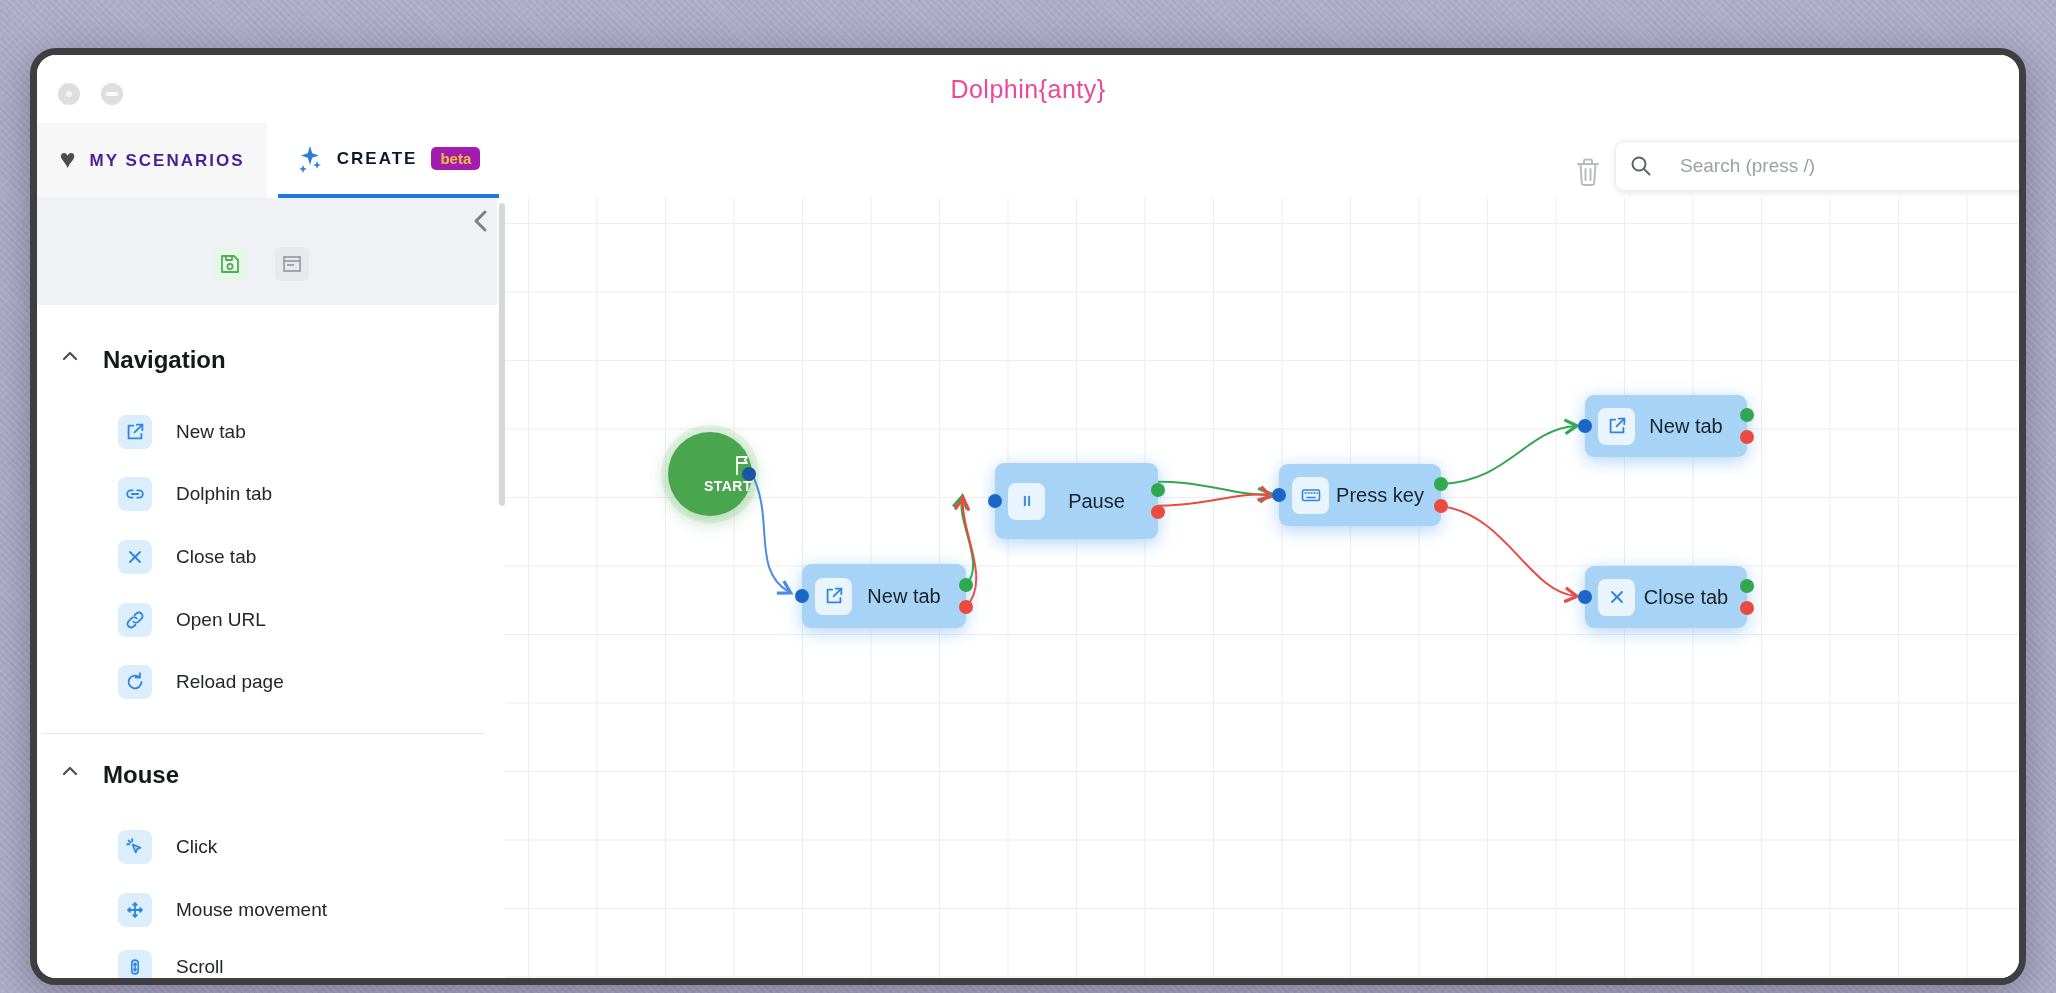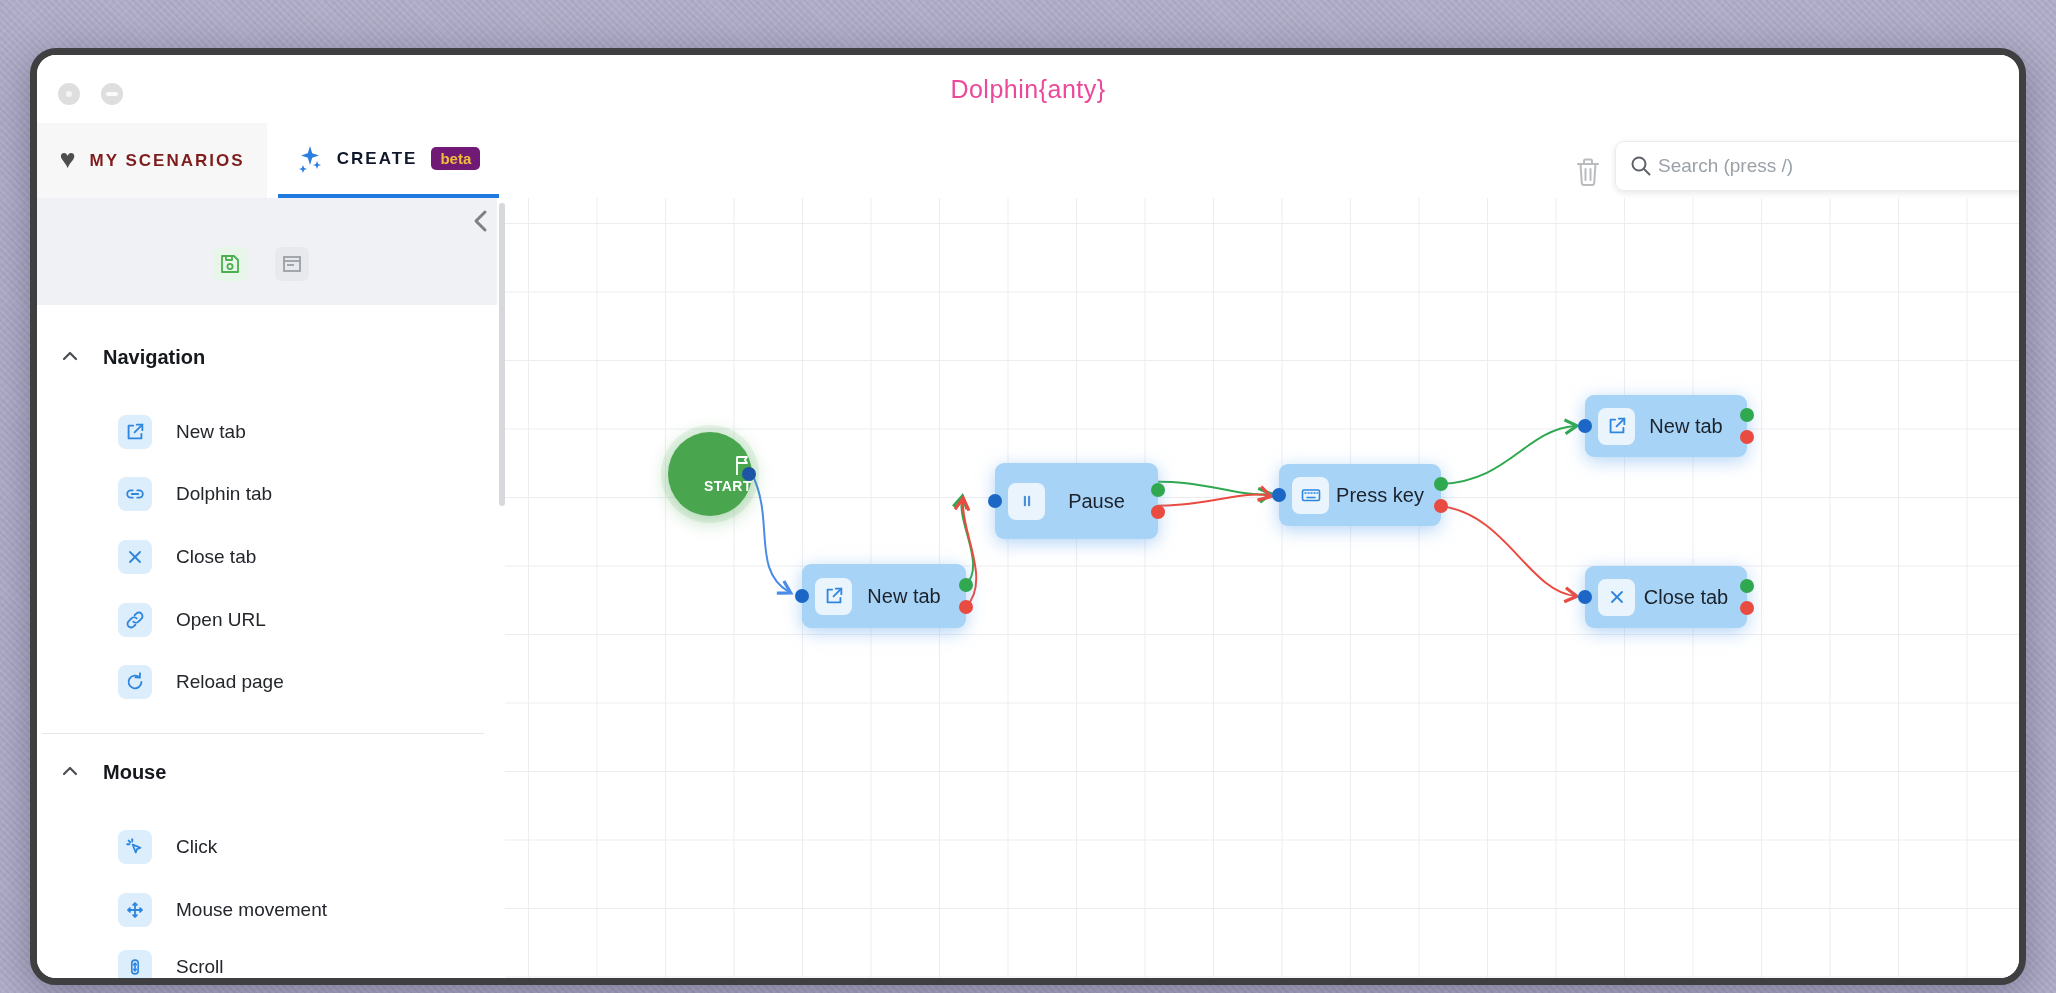--- a/index.html
+++ b/index.html
@@ -25,39 +25,39 @@
   .win-ctl.c2{left:64px;}
   .win-ctl.c1::after{content:"";position:absolute;left:8px;top:8px;width:6px;height:6px;border-radius:50%;background:#f4f4f4;}
   .win-ctl.c2::after{content:"";position:absolute;left:5px;top:9px;width:12px;height:4px;border-radius:2px;background:#fbfbfb;}
   .app-title{position:absolute;left:0;right:0;top:0;height:68px;display:flex;align-items:center;justify-content:center;
     font-size:25px;color:#ec4899;letter-spacing:.5px;}
   
   .tabbar{position:absolute;left:0;top:68px;width:100%;height:75px;background:#fff;}
   .tab{position:absolute;top:0;height:75px;display:flex;align-items:center;justify-content:center;gap:14px;cursor:pointer;box-sizing:border-box;}
   .tab-scenarios{left:0;width:230px;background:#f7f7f8;}
   .tab-create{left:241px;width:221px;background:#fff;border-bottom:4px solid #1f7ae0;}
-  .tab-label{font-size:17px;letter-spacing:2px;font-weight:600;color:#7f1d1d;}
+  .tab-label{font-size:17px;letter-spacing:2px;font-weight:600;color:#4c1d95;}
   .tab-create .tab-label{color:#0f172a;}
   .heart{font-size:27px;color:#4e4e4e;line-height:1;margin-top:-3px;}
-  .beta-badge{background:#701a75;color:#f0bf38;font-size:15px;font-weight:700;padding:3px 9px;border-radius:5px;}
+  .beta-badge{background:#a21caf;color:#f0bf38;font-size:15px;font-weight:700;padding:3px 9px;border-radius:5px;}
   .trash-btn{position:absolute;left:1538px;top:33px;width:26px;height:32px;cursor:pointer;}
   .searchbox{position:absolute;left:1578px;top:18px;width:430px;height:50px;box-sizing:border-box;
     background:#fff;border:1px solid #ececee;border-radius:9px;box-shadow:0 2px 7px rgba(0,0,0,.10);
-    display:flex;align-items:center;padding:0 14px;gap:4px;}
+    display:flex;align-items:center;padding:0 14px;gap:26px;}
   .searchbox input{border:0;outline:0;flex:1;font-size:19px;color:#3a3f46;font-family:"Liberation Sans",sans-serif;background:transparent;}
   .searchbox input::placeholder{color:#9aa1a8;}
   
   .sidebar{position:absolute;left:0;top:143px;width:468px;height:780px;background:#fff;}
   .side-gray{position:absolute;left:0;top:0;width:460px;height:107px;background:#eff1f4;}
   .tool-btn{position:absolute;width:34px;height:34px;border-radius:7px;display:flex;align-items:center;justify-content:center;cursor:pointer;}
   .tool-save{left:176px;top:49px;background:#e7f6e8;}
   .tool-log{left:238px;top:49px;background:#e7e9ec;}
   .collapse-btn{position:absolute;left:432px;top:10px;width:24px;height:26px;cursor:pointer;}
   .side-scrollbar{position:absolute;left:462px;top:5px;width:6px;height:303px;border-radius:3px;background:#d6d8dc;cursor:pointer;}
-  .section-head{position:absolute;left:66px;font-size:20px;font-weight:700;color:#15181c;}
+  .section-head{position:absolute;left:66px;font-size:24px;font-weight:700;color:#15181c;}
   .sec-caret{position:absolute;left:25px;width:16px;height:12px;cursor:pointer;}
   .side-item{position:absolute;left:81px;height:34px;display:flex;align-items:center;gap:24px;cursor:pointer;}
   .item-icon{width:34px;height:34px;border-radius:8px;background:#dcedfc;display:flex;align-items:center;justify-content:center;flex:none;}
   .item-label{font-size:19px;color:#23262b;white-space:nowrap;}
   .side-divider{position:absolute;left:5px;top:535px;width:442px;height:1px;background:#e5e6e9;}
   
   .canvas{position:absolute;left:468px;top:143px;width:1514px;height:780px;background:#fff;
     background-image:linear-gradient(to right,#ededf1 1px,transparent 1px),linear-gradient(to bottom,#ededf1 1px,transparent 1px);
     background-size:68.5px 68.5px;background-position:23px 25px;}
   .edges{position:absolute;left:0;top:0;width:100%;height:100%;}

